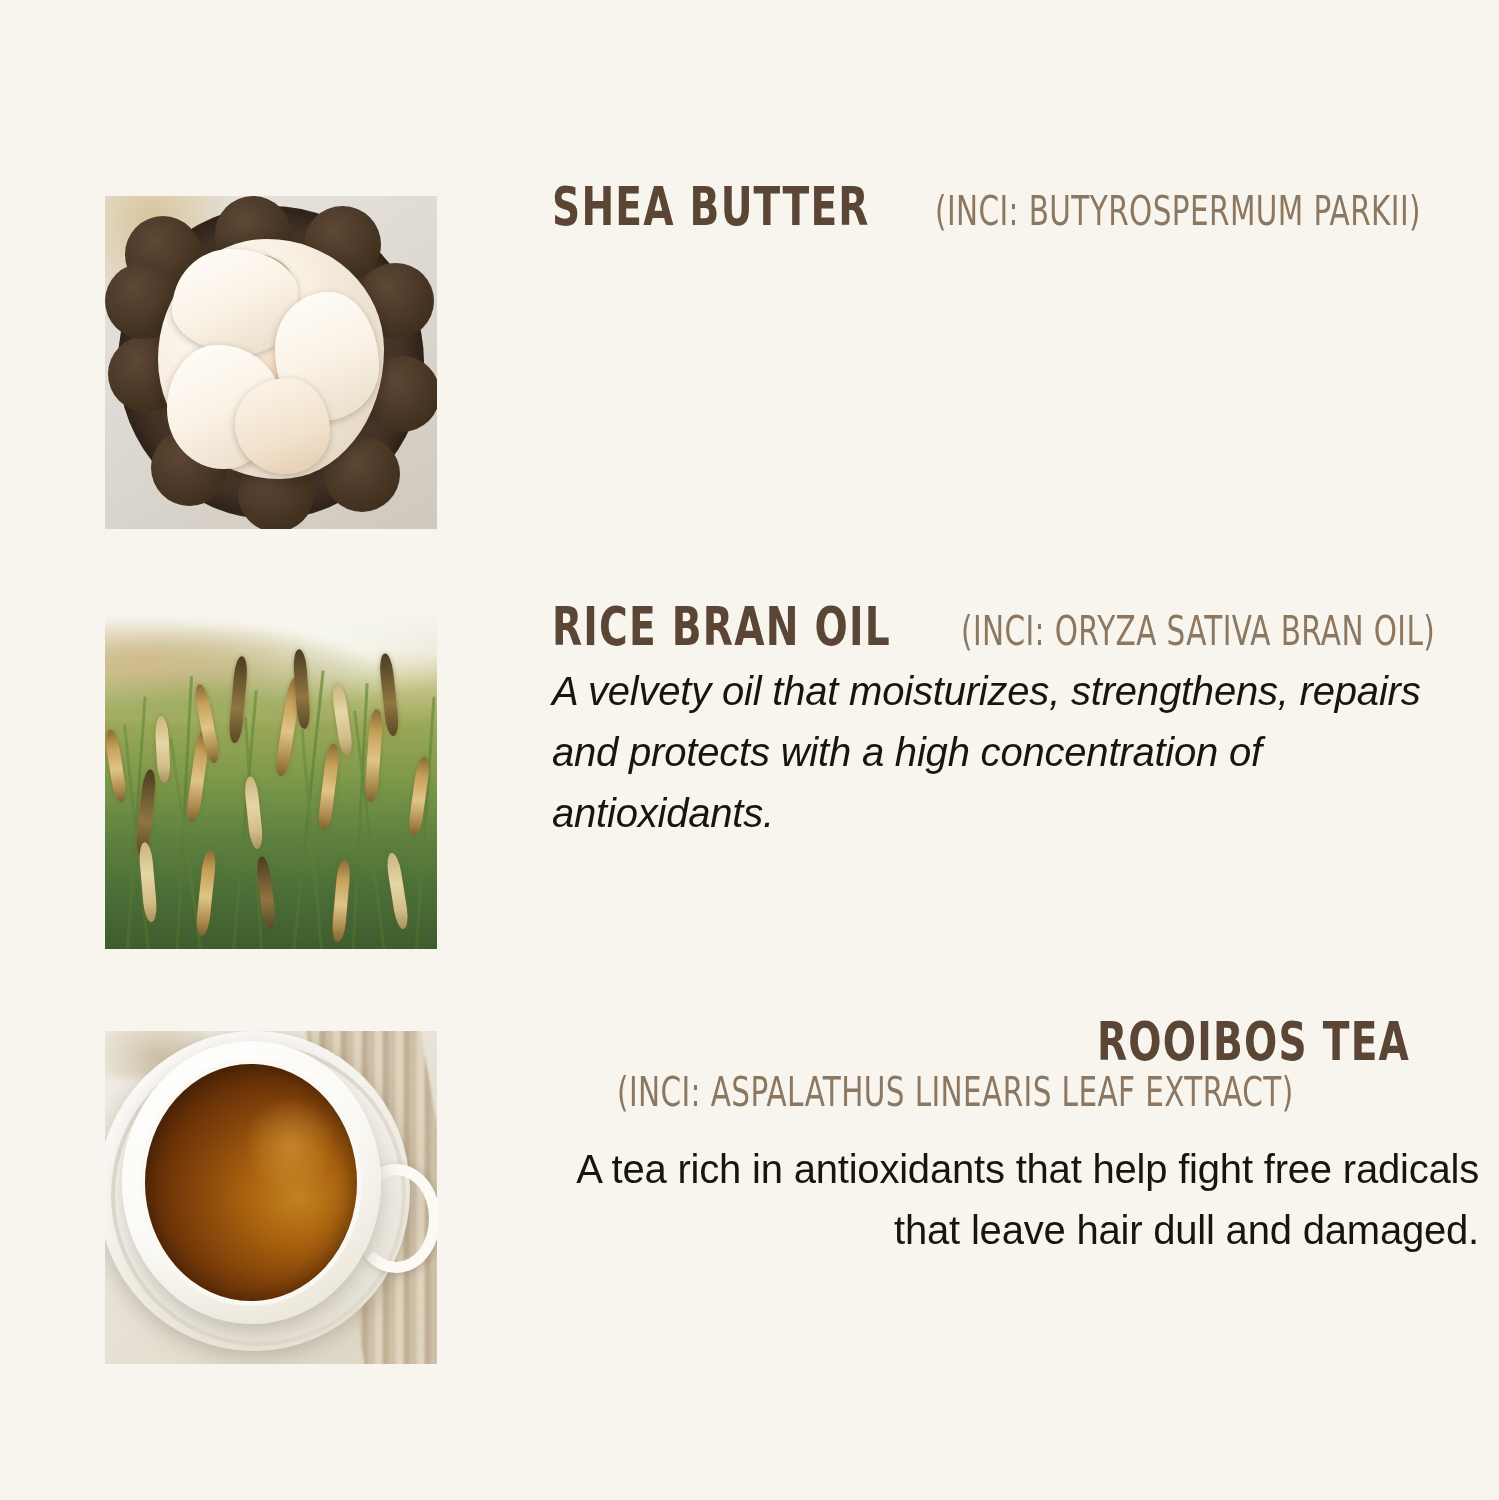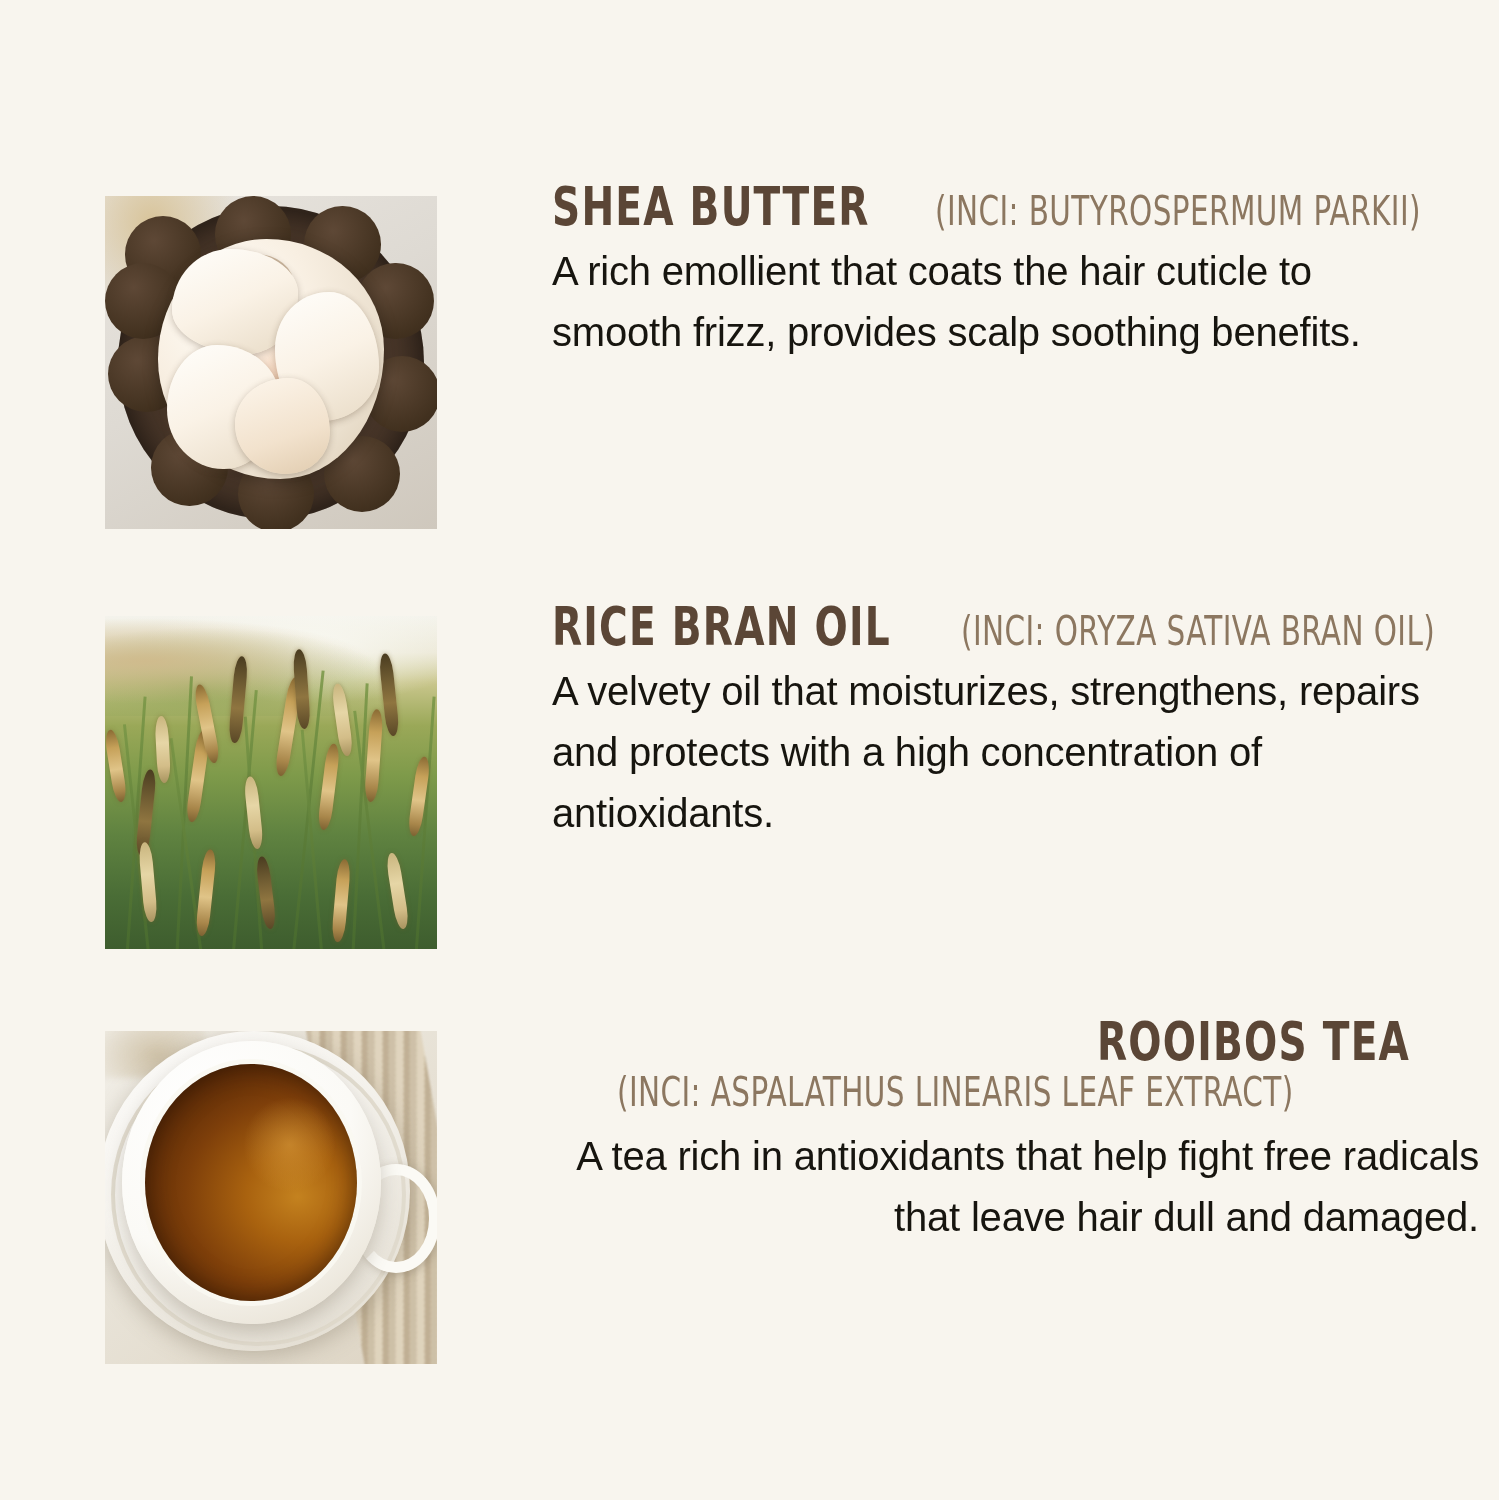--- a/index.html
+++ b/index.html
@@ -86,22 +86,22 @@
   .ing-desc {
     margin: 8px 0 0 0;
     font-family: "Liberation Sans", sans-serif;
     font-size: 40px;
     font-weight: 400;
     line-height: 1.53;
     color: #17150f;
     letter-spacing: -0.2px;
     max-width: 900px;
   }
-  #row-rice .ing-desc   { max-width: 900px; }
-  #row-rooibos .ing-desc{ max-width: 960px; margin-top: 13px; }
+  #row-rice .ing-desc   { max-width: 900px; font-style: italic; }
+  #row-rooibos .ing-desc{ max-width: 960px; margin-top: 26px; }
 
   
 
   
   .shea-bg {
     position: absolute; inset: 0;
     background:
       radial-gradient(ellipse at 14% 8%, #d8c49a 0%, rgba(216,196,154,0) 22%),
       linear-gradient(150deg, #e9e5df 0%, #dedad3 45%, #cfc8bd 100%);
   }
@@ -266,21 +266,20 @@
         <span class="shea-chunk sc2"></span>
         <span class="shea-chunk sc3"></span>
         <span class="shea-chunk sc4"></span>
       </span>
     </figure>
 
     <div class="text-col">
       <h2 class="title-line">
         <span class="ing-name">SHEA BUTTER</span><span class="ing-inci">(INCI: BUTYROSPERMUM PARKII)</span>
       </h2>
-      <p class="ing-desc">A rich emollient that coats the hair cuticle to smooth frizz, provides scalp soothing benefits.</p>
     </div>
   </section>
 
   <section class="ingredient-row" id="row-rice">
 
     <figure class="thumb">
       <span class="field-bg"></span>
       <span class="field-blur-top"></span>
 
       <span class="blade" style="left:6%;  height:80%; transform:rotate(4deg)"></span>

